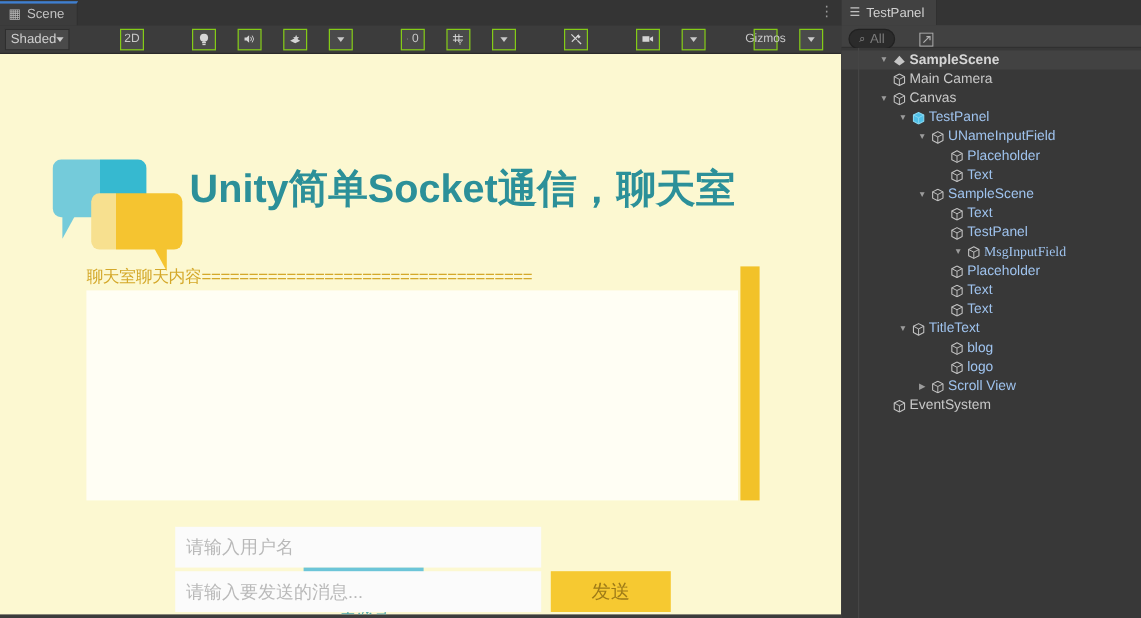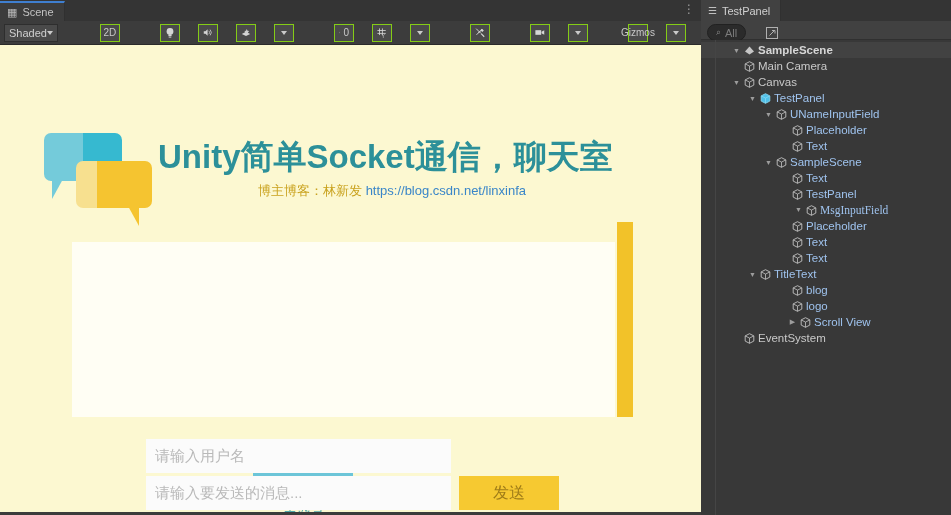--- a/index.html
+++ b/index.html
@@ -279,25 +279,22 @@
 
       <div class="logo">
         <div class="bub bub-blue"></div>
         <div class="bub bub-blue-tail"></div>
         <div class="bub bub-yellow"></div>
         <div class="bub bub-yellow-tail"></div>
       </div>
 
       <div class="title-text">Unity简单Socket通信，聊天室</div>
 
-      <div class="blog-text">
-        <span class="cn">博主博客：林新发</span>
-        <span class="url">https://blog.csdn.net/linxinfa</span>
-      </div>
-
+
+      <div class="chat-header">聊天室聊天内容===================================</div>
 
       <div class="scroll-panel"></div>
 
       <div class="scroll-bar-track">
         <div class="scroll-bar-handle"></div>
       </div>
 
       <div class="field-row row-login">
         <div class="input-field">
           <span>请输入用户名</span>
@@ -494,21 +491,21 @@
         <div class="tree-row" style="padding-left: 78px;">
           <span class="arrow empty">▸</span>
           <span class="go-ico">
             <svg width="11" height="11" viewBox="0 0 11 11">
   <path d="M5.5 0.7l4.3 2.2v5.2L5.5 10.3 1.2 8.1V2.9z" fill="none" stroke="#c3c3c3" stroke-width="0.9" stroke-linejoin="round"></path>
   <path d="M1.2 2.9l4.3 2.2 4.3-2.2M5.5 5.1v5.2" stroke="#c3c3c3" stroke-width="0.8" fill="none"></path>
             </svg>
           </span>
           <span>logo</span>
         </div>
-        <div class="tree-row" style="padding-left: 62px; margin-left: 24px;">
+        <div class="tree-row" style="padding-left: 62px;">
           <span class="arrow">▶</span>
           <span class="go-ico">
             <svg width="11" height="11" viewBox="0 0 11 11">
   <path d="M5.5 0.7l4.3 2.2v5.2L5.5 10.3 1.2 8.1V2.9z" fill="none" stroke="#c3c3c3" stroke-width="0.9" stroke-linejoin="round"></path>
   <path d="M1.2 2.9l4.3 2.2 4.3-2.2M5.5 5.1v5.2" stroke="#c3c3c3" stroke-width="0.8" fill="none"></path>
             </svg>
           </span>
           <span>Scroll View</span>
         </div>
         <div class="tree-row plain" style="padding-left: 30px;">

